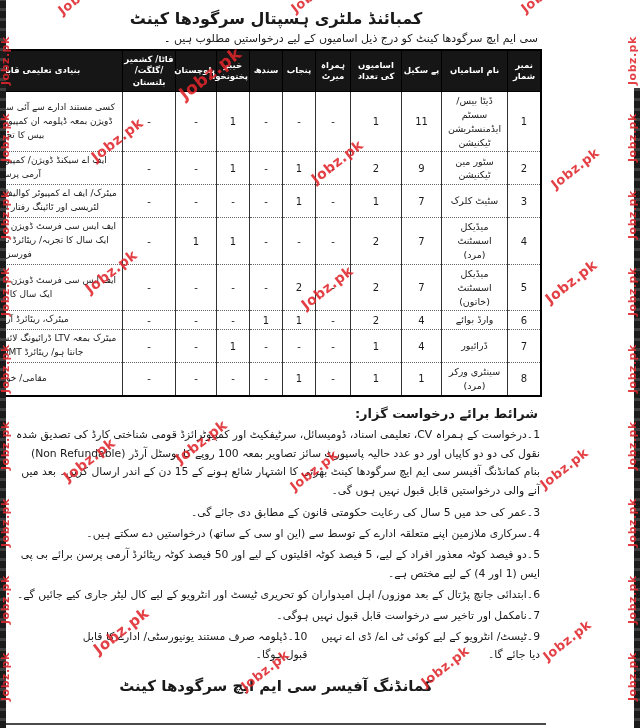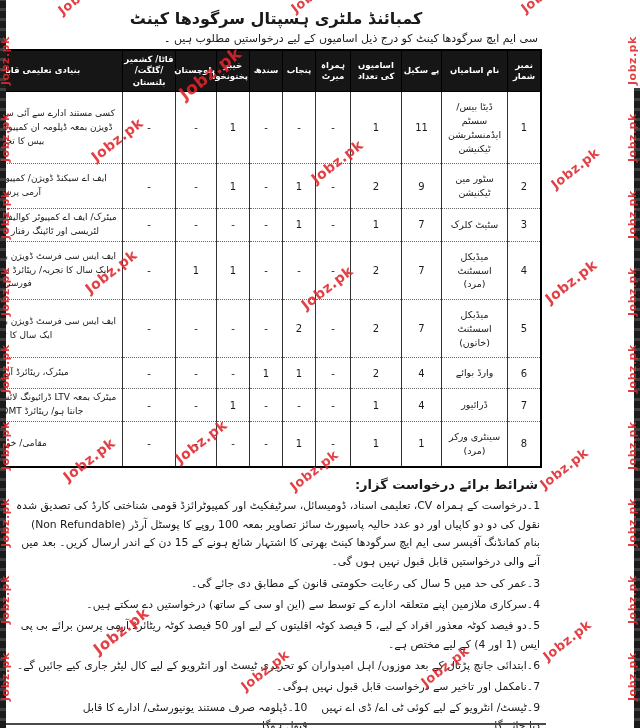--- a/index.html
+++ b/index.html
@@ -17,21 +17,21 @@
   .banner{margin:5px 8px 0 8px;background:var(--banner-bg,#0d0d0d);color:#fff;
     text-align:center;font-size:32px;font-weight:bold;height:52px;line-height:52px;letter-spacing:2px;}
   .intro{text-align:right;font-size:11px;padding:4px 14px 2px 40px;}
   table{border-collapse:collapse;table-layout:fixed;width:592px;margin:2px 10px 0 38px;
     direction:rtl;border:2px solid #000;}
   th{background:var(--th-bg,#161616);color:#fff;font-size:8.5px;font-weight:bold;
     border:1px solid #000;padding:3px 1px;line-height:1.35;}
   td{border-right:1px solid #333;border-left:1px solid #333;
     border-top:1px dotted #666;border-bottom:1px dotted #666;
     font-size:10px;text-align:center;padding:2px 1px;vertical-align:middle;}
-  td.c-name{font-size:9.5px;line-height:1.45;padding:8px 3px;}
+  td.c-name{font-size:9.5px;line-height:1.45;padding:2px 3px;}
   td.c-qual{font-size:9px;padding:2px 5px;line-height:1.55;}
   .cond-heading{text-align:right;font-weight:bold;font-size:13px;padding:9px 14px 3px 0;margin-left:8px;}
   .cond-block{font-size:10.8px;line-height:1.75;padding:2px 12px;text-align:right;}
   .cond-line{display:flex;direction:rtl;font-size:10.8px;line-height:1.75;padding:1px 12px;}
   .cond-line.pair{justify-content:space-between;padding-left:70px;}
   .signature{text-align:center;font-size:15px;font-weight:bold;padding:11px 0 2px;}
   .bottom-rule{position:absolute;left:6px;right:6px;bottom:3px;height:2px;background:#4a4a4a;}
   .wm{position:absolute;color:var(--wm,#e0262c);font-weight:bold;z-index:50;
     pointer-events:none;letter-spacing:0.5px;opacity:0.88;white-space:nowrap;}
   .wm.diag{transform:rotate(-38deg);transform-origin:0 0;}

